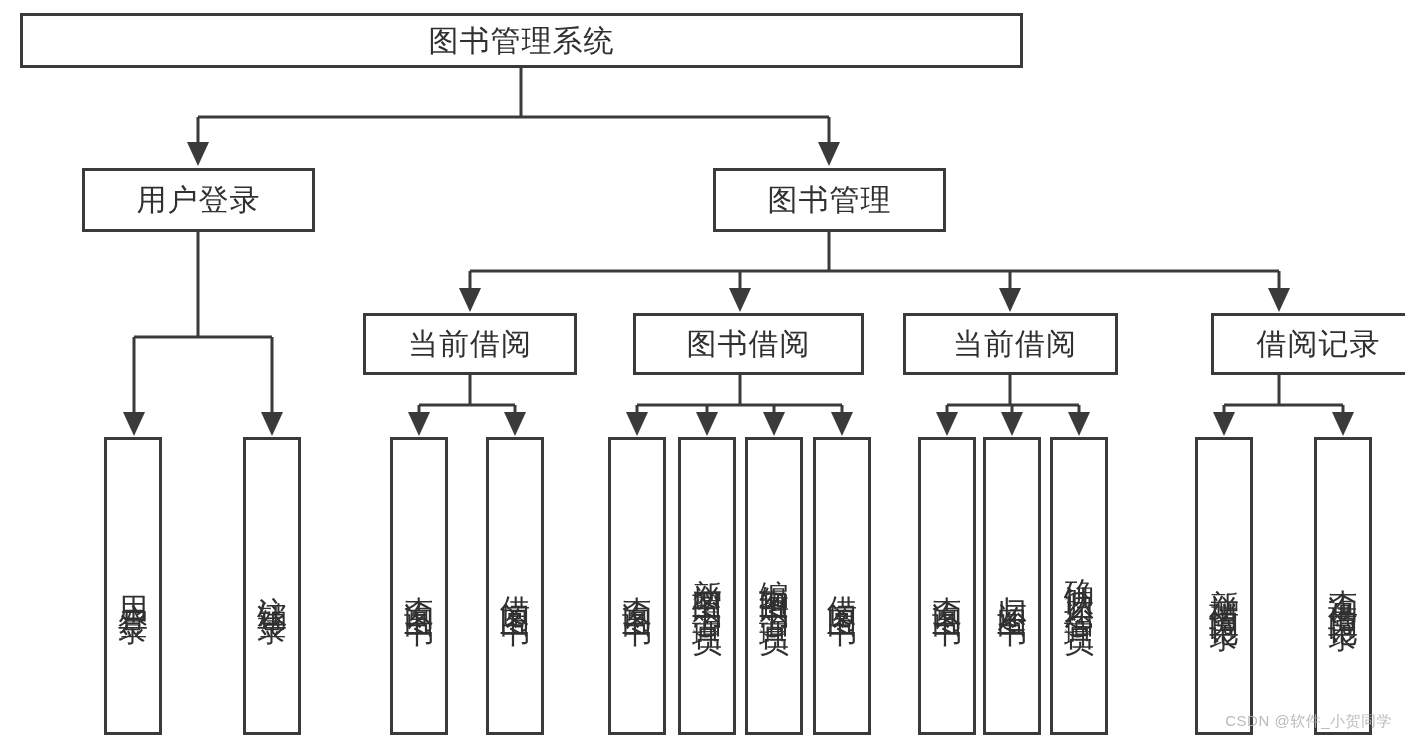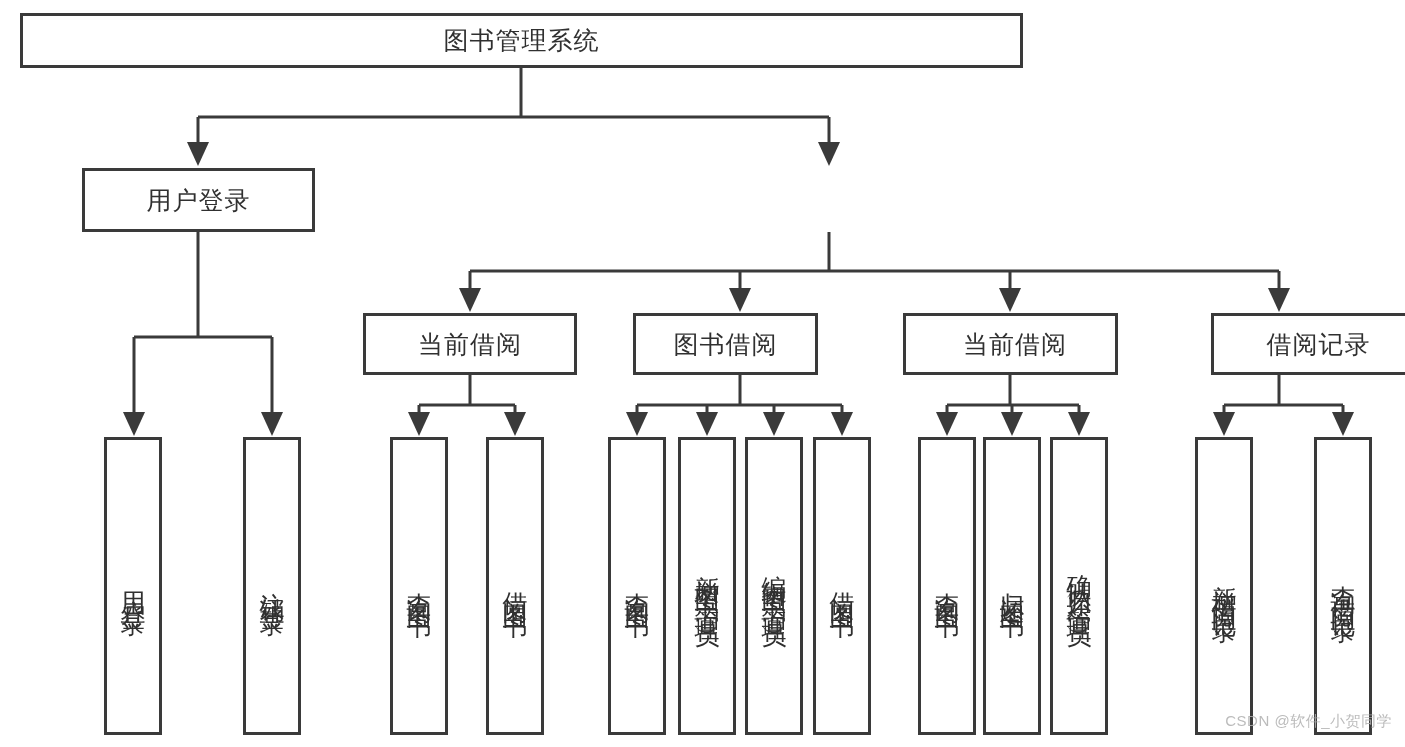--- a/index.html
+++ b/index.html
@@ -26,37 +26,37 @@
   }
   .box {
     position: absolute;
     box-sizing: border-box;
     border: 3px solid #3a3a3a;
     background: #ffffff;
     display: flex;
     align-items: center;
     justify-content: center;
     color: #303030;
-    font-size: 25px;
+    font-size: 30px;
     line-height: 1;
   }
   .hbox span { letter-spacing: 1px; white-space: nowrap; }
   .leaf { top: 437px; width: 58px; height: 298px; }
   .leaf span {
     writing-mode: vertical-rl;
     text-orientation: mixed;
     letter-spacing: 7px;
     line-height: 1;
     white-space: nowrap;
   }
   .root    { left: 20px;  top: 13px;  width: 1003px; height: 55px; }
   .l2a     { left: 82px;  top: 168px; width: 233px;  height: 64px; }
   .l2b     { left: 713px; top: 168px; width: 233px;  height: 64px; }
   .l3a     { left: 363px; top: 313px; width: 214px;  height: 62px; }
-  .l3b     { left: 633px; top: 313px; width: 185px;  height: 62px; }
+  .l3b     { left: 633px; top: 313px; width: 231px;  height: 62px; }
   .l3c     { left: 903px; top: 313px; width: 215px;  height: 62px; padding-left: 9px; }
   .l3d     { left: 1171px;top: 313px; width: 215px;  height: 62px; margin-left: 40px; }
   .leaf1   { left: 104px; }
   .leaf2   { left: 243px; }
   .leaf3   { left: 390px; }
   .leaf4   { left: 486px; }
   .leaf5   { left: 608px; }
   .leaf6   { left: 678px; }
   .leaf7   { left: 745px; }
   .leaf8   { left: 813px; }
@@ -112,20 +112,23 @@
     <polygon class="head" points="1332,412 1354,412 1343,436"></polygon>
   </svg>
 
   <div class="box hbox root">
     <span>图书管理系统</span>
   </div>
 
   <div class="box hbox l2a">
     <span>用户登录</span>
   </div>
+  <div class="box hbox l2b">
+    <span>图书管理</span>
+  </div>
 
   <div class="box hbox l3a">
     <span>当前借阅</span>
   </div>
   <div class="box hbox l3b">
     <span>图书借阅</span>
   </div>
   <div class="box hbox l3c">
     <span>当前借阅</span>
   </div>

